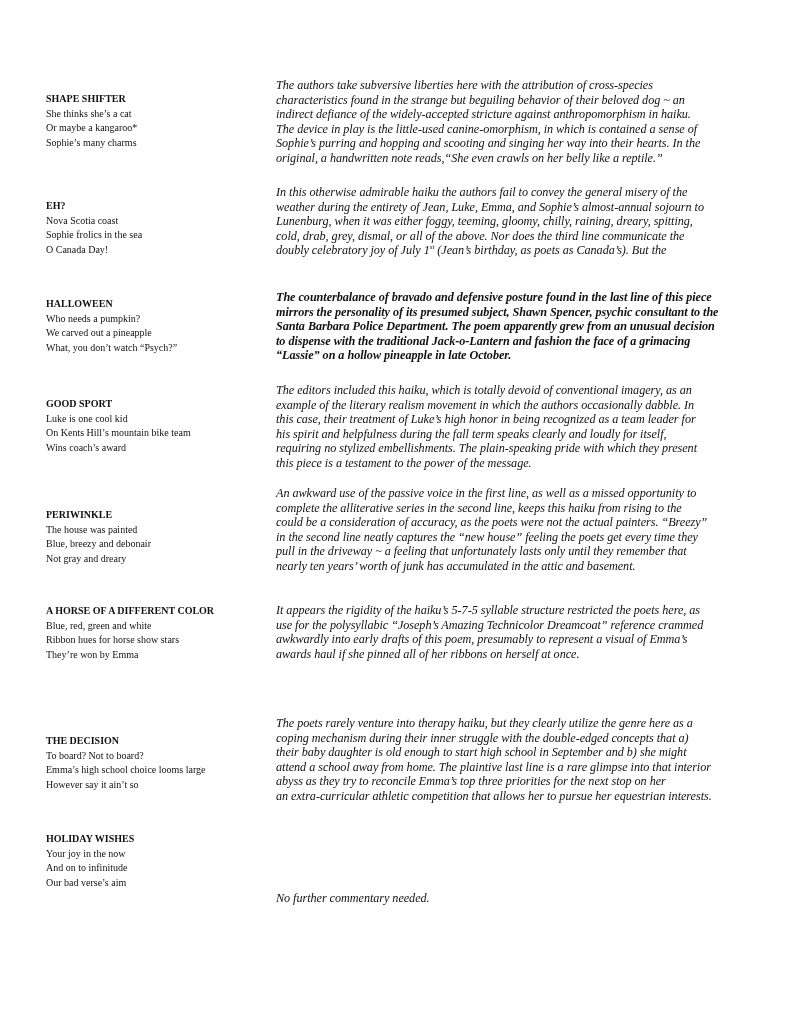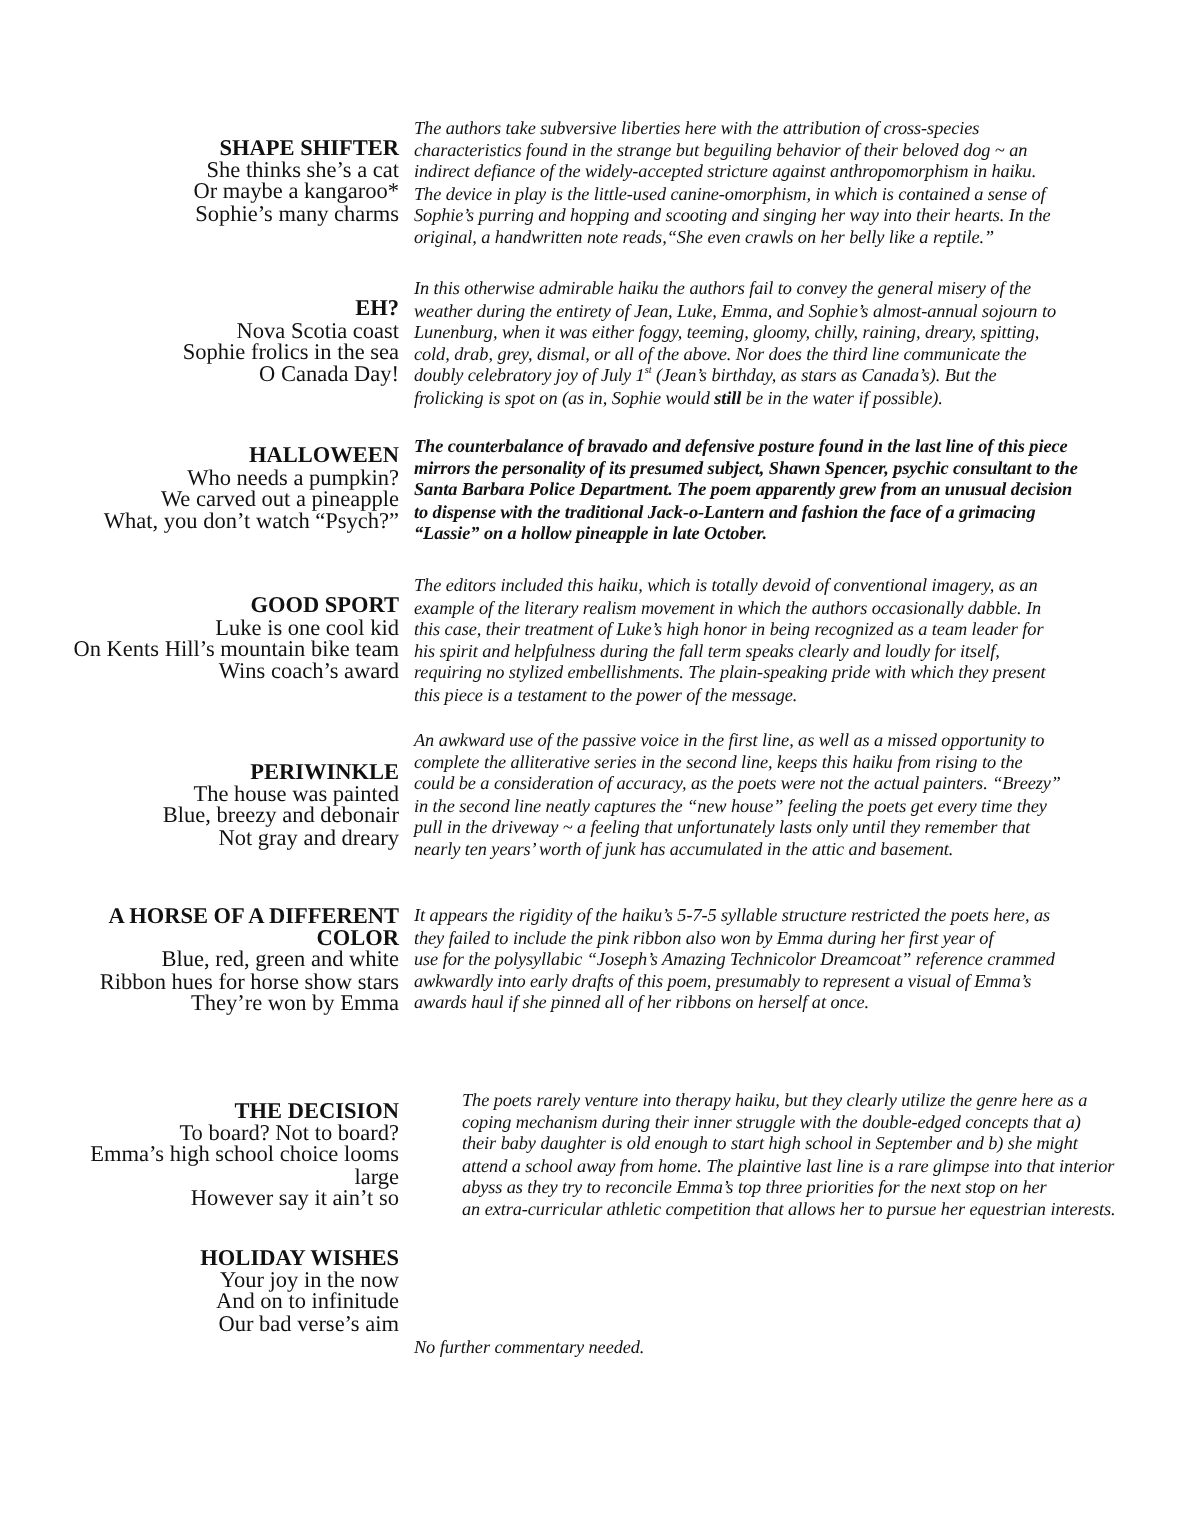--- a/index.html
+++ b/index.html
@@ -3,22 +3,22 @@
 <meta charset="utf-8">
 <style>
   html, body { margin: 0; padding: 0; background: #ffffff; }
   body {
     width: 791px; height: 1023px; position: relative; overflow: hidden;
     font-family: "Liberation Serif", "DejaVu Serif", serif;
     color: #111111;
   }
   .entry { position: absolute; left: 0; width: 791px; }
   .poem {
-    position: absolute; left: 46px; width: 220px; text-align: right;
-    font-size: 15px; line-height: 14.6px;
+    position: absolute; left: 46px; width: 220px; text-align: left;
+    font-size: 10px; line-height: 14.6px;
   }
   .poem .title { font-weight: bold; }
   .commentary {
     position: absolute; left: 276px; width: 480px;
     font-style: italic; font-size: 12.2px; line-height: 14.6px;
     letter-spacing: -0.05px;
   }
   .commentary .line { display: block; white-space: nowrap; }
   sup { font-size: 7px; line-height: 0; }
   b { font-weight: bold; }
@@ -48,22 +48,21 @@
     <div class="title">EH?</div>
     <div>Nova Scotia coast</div>
     <div>Sophie frolics in the sea</div>
     <div>O Canada Day!</div>
   </div>
   <div class="commentary" style="top:0;">
     <span class="line">In this otherwise admirable haiku the authors fail to convey the general misery of the</span>
     <span class="line">weather during the entirety of Jean, Luke, Emma, and Sophie’s almost-annual sojourn to</span>
     <span class="line">Lunenburg, when it was either foggy, teeming, gloomy, chilly, raining, dreary, spitting,</span>
     <span class="line">cold, drab, grey, dismal, or all of the above.  Nor does the third line communicate the</span>
-    <span class="line"><span>doubly celebratory joy of July 1</span><sup>st</sup><span> (Jean’s birthday, as stars as Canada’s).  But the</span></span>
-    <span class="line"><span>frolicking is spot on (as in, Sophie would </span><b>still</b><span> be in the water if possible).</span></span>
+    <span class="line"><span>doubly celebratory joy of July 1</span><sup>st</sup><span> (Jean’s birthday, as poets as Canada’s).  But the</span></span>
   </div>
 </div>
 
 <div class="entry" style="top:290px;">
   <div class="poem" style="top:7px;">
     <div class="title">HALLOWEEN</div>
     <div>Who needs a pumpkin?</div>
     <div>We carved out a pineapple</div>
     <div>What, you don’t watch “Psych?”</div>
   </div>
@@ -112,35 +111,34 @@
 
 <div class="entry" style="top:603px;">
   <div class="poem" style="top:1px;">
     <div class="title">A HORSE OF A DIFFERENT COLOR</div>
     <div>Blue, red, green and white</div>
     <div>Ribbon hues for horse show stars</div>
     <div>They’re won by Emma</div>
   </div>
   <div class="commentary" style="top:0;">
     <span class="line">It appears the rigidity of the haiku’s 5-7-5 syllable structure restricted the poets here, as</span>
-    <span class="line">they failed to include the pink ribbon also won by Emma during her first year of</span>
     <span class="line">use for the polysyllabic “Joseph’s Amazing Technicolor Dreamcoat” reference crammed</span>
     <span class="line">awkwardly into early drafts of this poem, presumably to represent a visual of Emma’s</span>
     <span class="line">awards haul if she pinned all of her ribbons on herself at once.</span>
   </div>
 </div>
 
 <div class="entry" style="top:712px;">
   <div class="poem" style="top:22px;">
     <div class="title">THE DECISION</div>
     <div>To board? Not to board?</div>
     <div>Emma’s high school choice looms large</div>
     <div>However say it ain’t so</div>
   </div>
-  <div class="commentary" style="top:14px;margin-left:32px;">
+  <div class="commentary" style="top:4px;">
     <span class="line">The poets rarely venture into therapy haiku, but they clearly utilize the genre here as a</span>
     <span class="line">coping mechanism during their inner struggle with the double-edged concepts that a)</span>
     <span class="line">their baby daughter is old enough to start high school in September and b) she might</span>
     <span class="line">attend a school away from home. The plaintive last line is a rare glimpse into that interior</span>
     <span class="line">abyss as they try to reconcile Emma’s top three priorities for the next stop on her</span>
     <span class="line">an extra-curricular athletic competition that allows her to pursue her equestrian interests.</span>
   </div>
 </div>
 
 <div class="entry" style="top:832px;">

